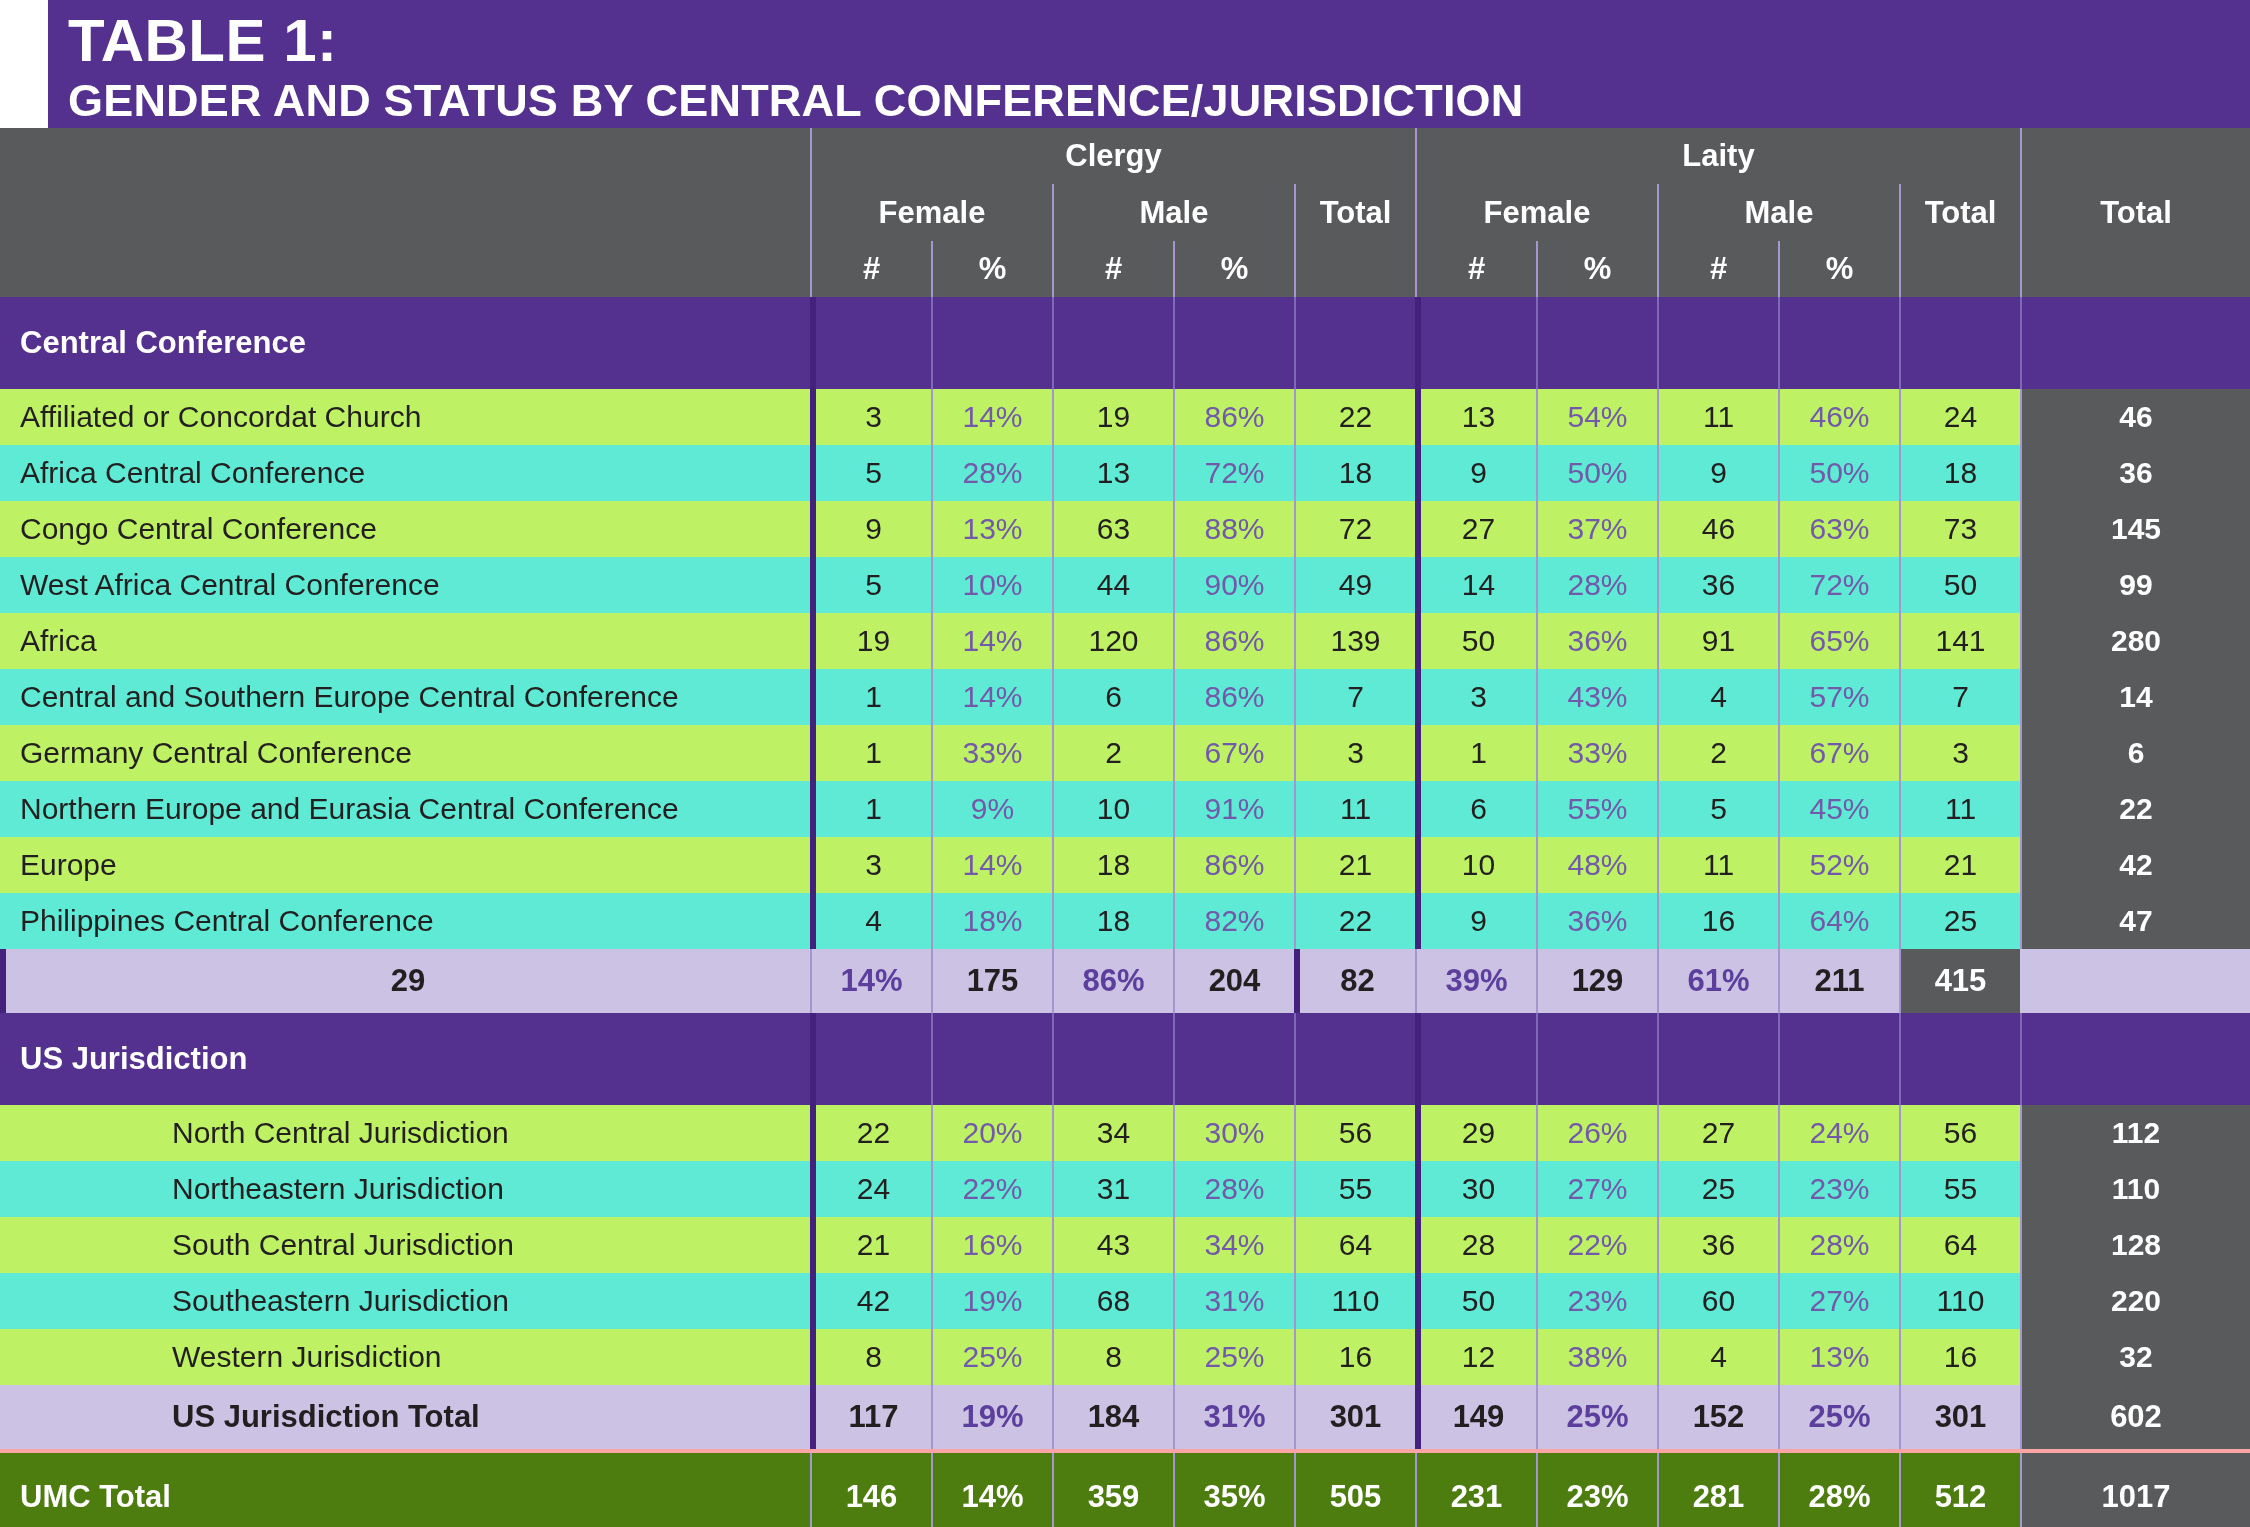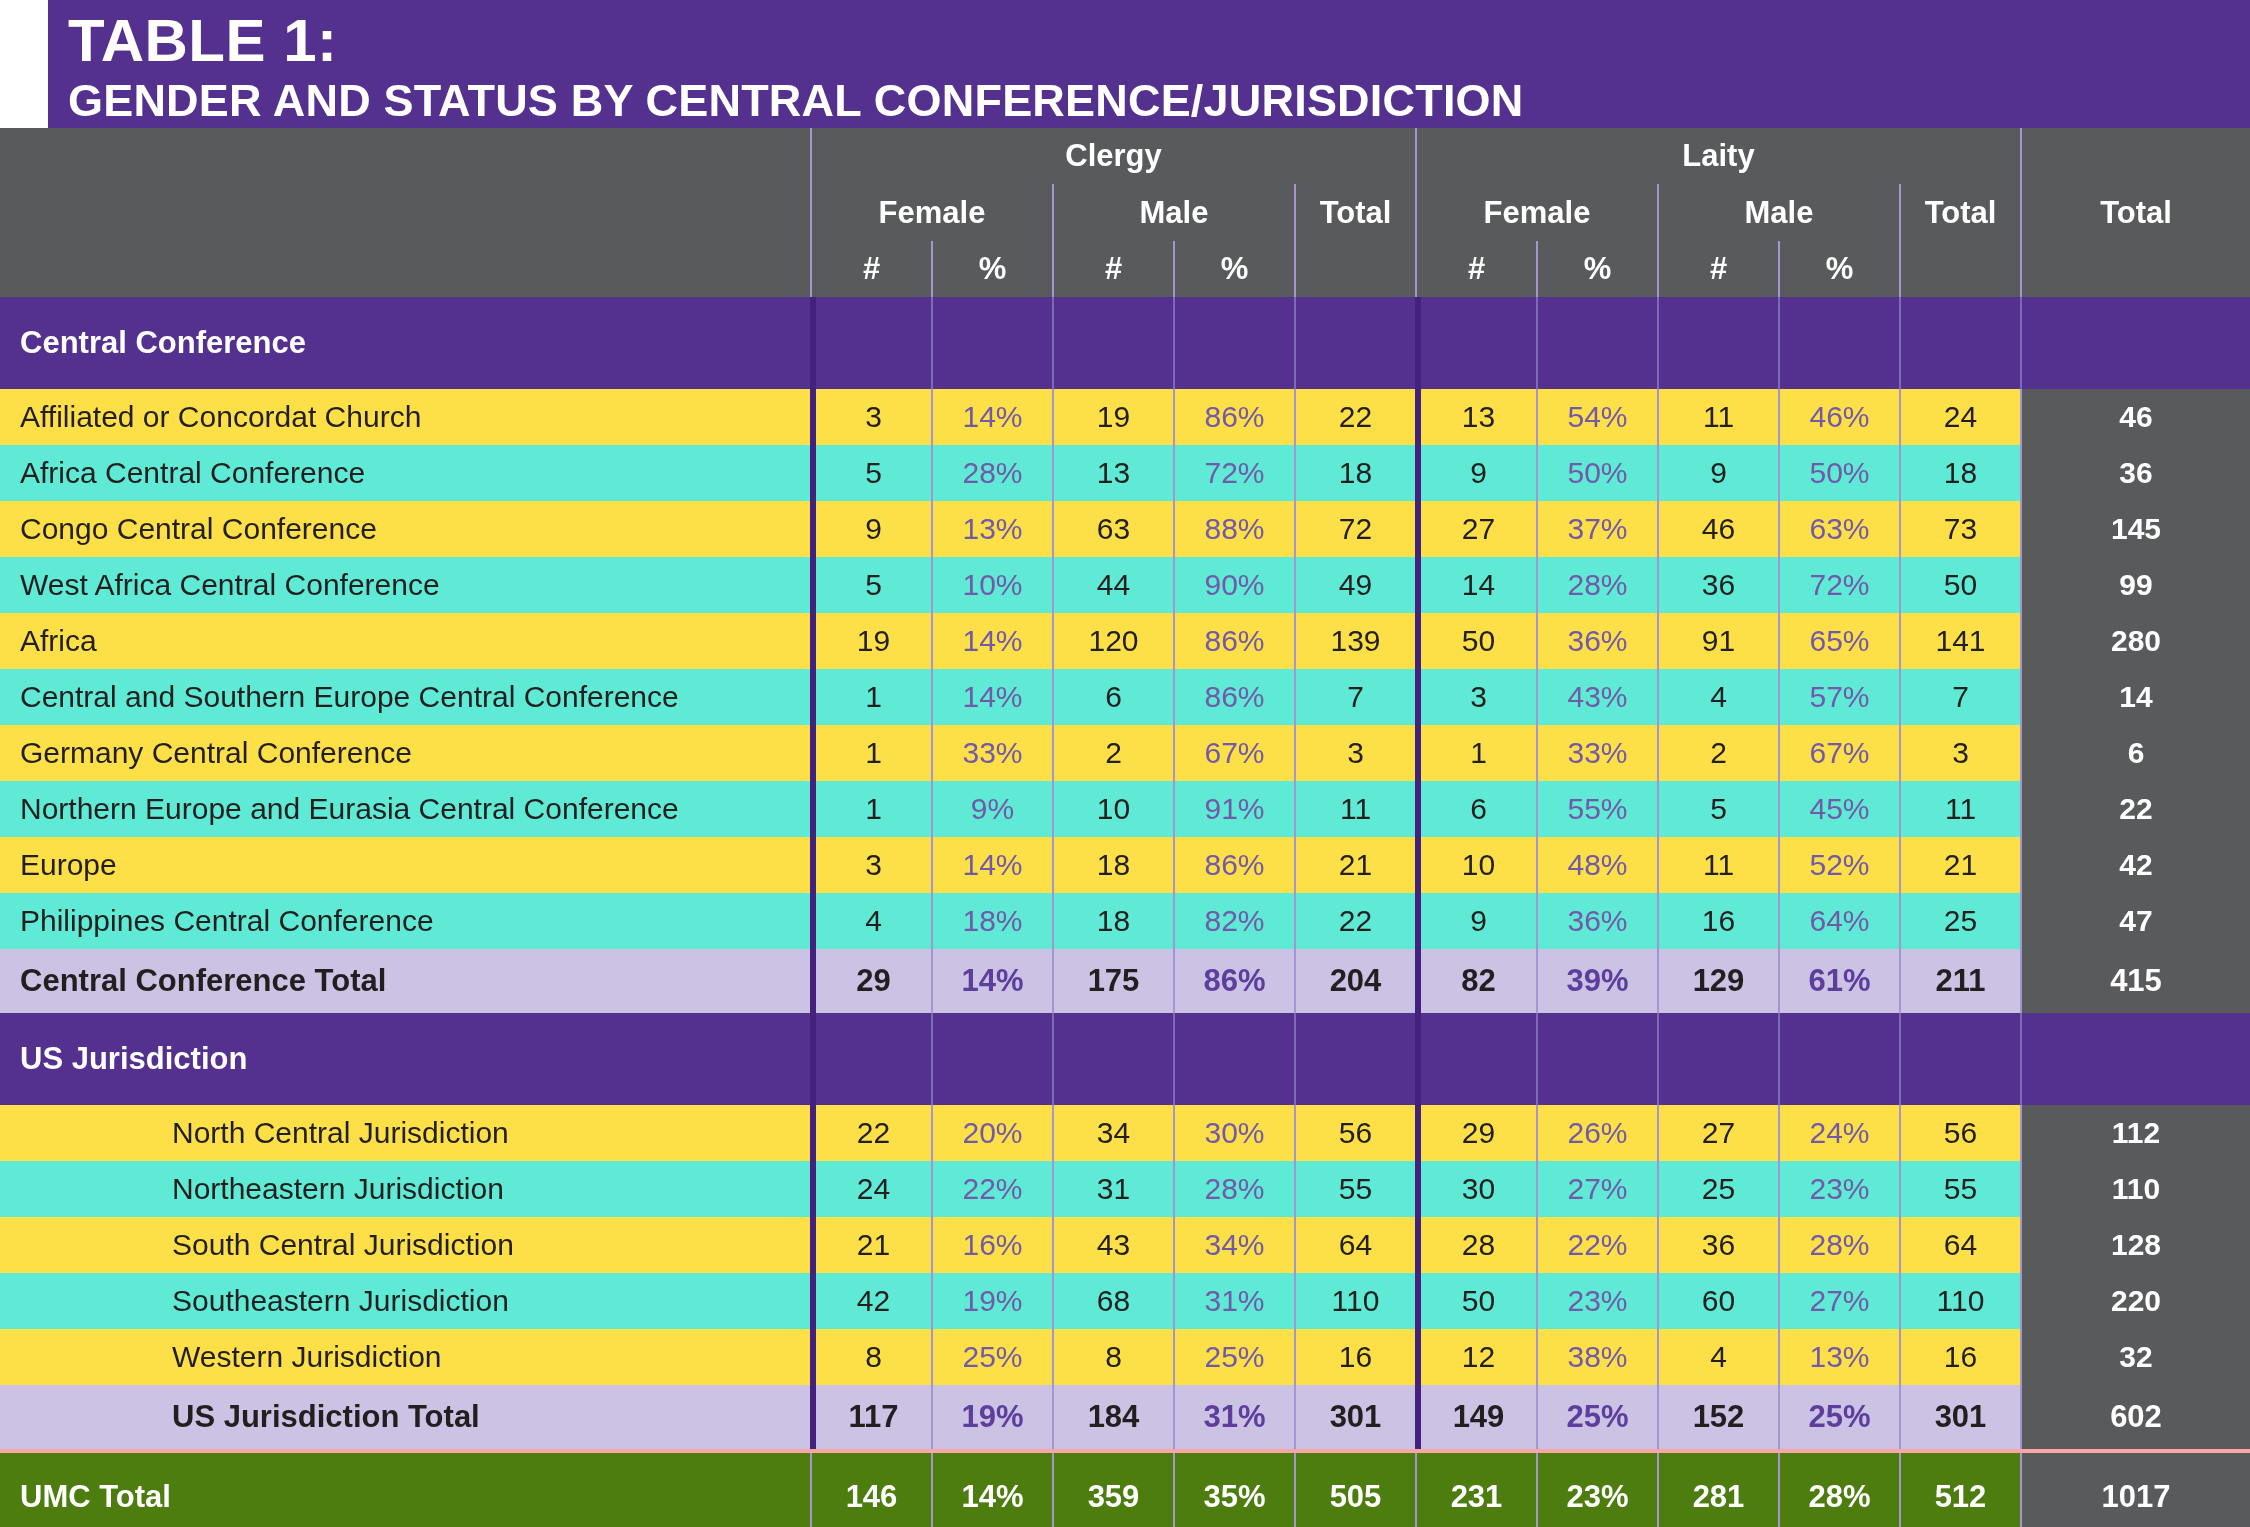--- a/index.html
+++ b/index.html
@@ -38,21 +38,21 @@
   .band { height: 92px; background: #54308f; }
   .band-label {
     display: flex; align-items: center; padding-left: 20px;
     color: #fff; font-weight: bold; font-size: 31px;
   }
   .band .fill { border-left: 2px solid #7e69b5; }
   .band .fill.thick { border-left: 6px solid #44217c; }
 
   
   .row { height: 56px; }
-  .lav { background: #fde047; }
+  .lav { background: #bef264; }
   .wht { background: #5eead4; }
   .cell {
     display: flex; align-items: center; justify-content: center;
     font-size: 30px; color: #231f20;
   }
   .cell.label { justify-content: flex-start; padding-left: 20px; }
   .cell.label.indent { padding-left: 172px; }
   .thin  { border-left: 2px solid #a596cf; }
   .thick { border-left: 6px solid #44217c; }
   .pct { color: #7259aa; }
@@ -261,21 +261,20 @@
         <div class="cell thin pct">82%</div>
         <div class="cell thin">22</div>
         <div class="cell thick">9</div>
         <div class="cell thin pct">36%</div>
         <div class="cell thin">16</div>
         <div class="cell thin pct">64%</div>
         <div class="cell thin">25</div>
         <div class="cell grand">47</div>
       </div>
       <div class="grid trow">
-        <div class="cell label">Central Conference Total</div>
         <div class="cell thick">29</div>
         <div class="cell thin pct">14%</div>
         <div class="cell thin">175</div>
         <div class="cell thin pct">86%</div>
         <div class="cell thin">204</div>
         <div class="cell thick">82</div>
         <div class="cell thin pct">39%</div>
         <div class="cell thin">129</div>
         <div class="cell thin pct">61%</div>
         <div class="cell thin">211</div>

